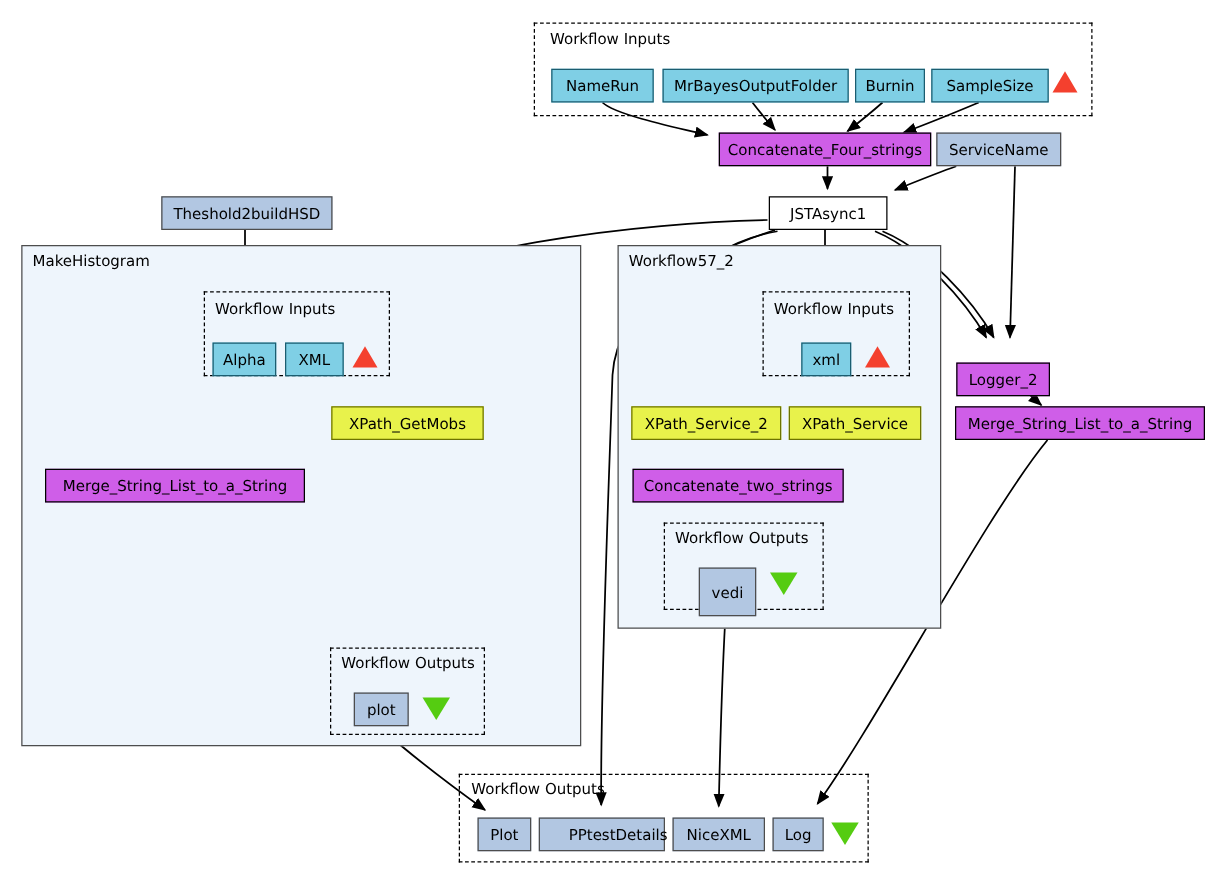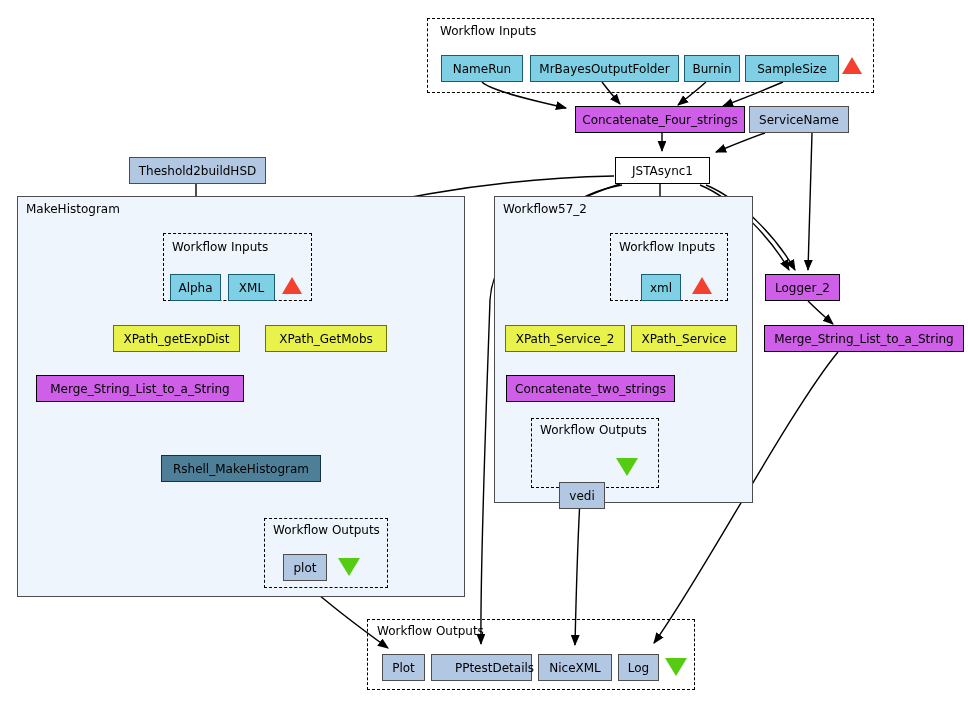--- a/index.html
+++ b/index.html
@@ -135,42 +135,40 @@
   <div class="node n-steel" style="left:749px;top:106px;width:100px;height:27px;">ServiceName</div>
 
   <div class="node n-white" style="left:615px;top:157px;width:95px;height:27px;">JSTAsync1</div>
 
   <div class="node n-steel" style="left:129px;top:157px;width:137px;height:27px;text-align:right;">Theshold2buildHSD</div>
 
   <div class="node n-cyan" style="left:170px;top:274px;width:51px;height:27px;">Alpha</div>
   <div class="node n-cyan" style="left:228px;top:274px;width:47px;height:27px;">XML</div>
   <div class="tri tri-up" style="left:282px;top:277px;"></div>
 
-  <div class="node n-yellow" style="left:113px;top:325px;width:127px;height:27px;">XPath_getExpDist</div>
   <div class="node n-yellow" style="left:265px;top:325px;width:122px;height:27px;">XPath_GetMobs</div>
 
   <div class="node n-magenta" style="left:36px;top:375px;width:208px;height:27px;">Merge_String_List_to_a_String</div>
 
-  <div class="node n-darksteel" style="left:161px;top:455px;width:160px;height:27px;">Rshell_MakeHistogram</div>
 
   <div class="node n-steel" style="left:283px;top:554px;width:44px;height:27px;">plot</div>
   <div class="tri tri-down" style="left:338px;top:558px;"></div>
 
   <div class="node n-cyan" style="left:641px;top:274px;width:40px;height:27px;">xml</div>
   <div class="tri tri-up" style="left:692px;top:277px;"></div>
 
   <div class="node n-yellow" style="left:505px;top:325px;width:120px;height:27px;">XPath_Service_2</div>
   <div class="node n-yellow" style="left:631px;top:325px;width:106px;height:27px;">XPath_Service</div>
 
   <div class="node n-magenta" style="left:506px;top:375px;width:169px;height:27px;">Concatenate_two_strings</div>
 
-  <div class="node n-steel" style="left:559px;top:454px;width:46px;height:27px;margin-top:28px;">vedi</div>
+  <div class="node n-steel" style="left:559px;top:454px;width:46px;height:39px;">vedi</div>
   <div class="tri tri-down" style="left:616px;top:458px;"></div>
 
-  <div class="node n-magenta" style="left:765px;top:274px;width:75px;height:27px;">Logger_2</div>
+  <div class="node n-magenta" style="left:765px;top:290px;width:75px;height:27px;">Logger_2</div>
   <div class="node n-magenta" style="left:764px;top:325px;width:200px;height:27px;">Merge_String_List_to_a_String</div>
 
   <div class="node n-steel" style="left:382px;top:654px;width:43px;height:27px;">Plot</div>
   <div class="node n-steel" style="left:431px;top:654px;width:101px;height:27px;padding-left:26px;">PPtestDetails</div>
   <div class="node n-steel" style="left:538px;top:654px;width:74px;height:27px;">NiceXML</div>
   <div class="node n-steel" style="left:618px;top:654px;width:41px;height:27px;">Log</div>
   <div class="tri tri-down" style="left:665px;top:658px;"></div>
 
 </div>
 

